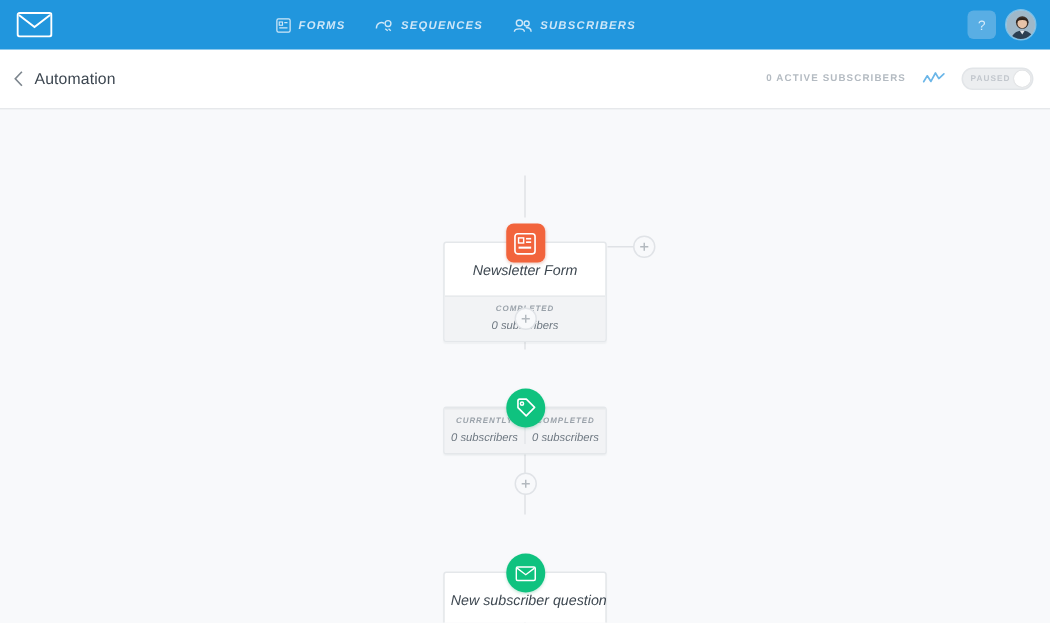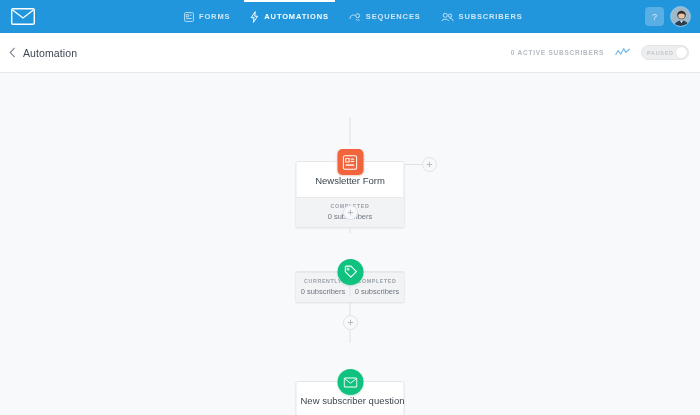--- a/index.html
+++ b/index.html
@@ -40,20 +40,21 @@
     position: relative;
     color: #cfe7f8;
     cursor: pointer;
   }
   .navitem .nlabel {
     font-size: 7.5px;
     letter-spacing: 0.85px;
     font-weight: bold;
     text-transform: uppercase;
     white-space: nowrap;
+    font-style: italic;
   }
   .navitem.active { color: #ffffff; }
   .navitem.active::before {
     content: "";
     position: absolute;
     top: 0; left: 4px; right: 4px;
     height: 2px;
     background: #ffffff;
   }
   .navicon { display: flex; align-items: center; }
@@ -173,21 +174,21 @@
     transform: translateX(-50%);
     width: 109px;
   }
   .card {
     background: #ffffff;
     border: 1px solid #e4e7ea;
     border-radius: 2px;
     box-shadow: 0 1px 1px rgba(30,40,50,.04);
     position: relative;
   }
-  .card.wide { width: 109px; }
+  .card.wide { width: 109px; font-style: italic; }
   .cardtitle {
     text-align: center;
     font-size: 9.5px;
     color: #3d4750;
     padding: 13px 4px 11px;
     line-height: 1.2;
     white-space: nowrap;
   }
   .cardfooter {
     background: #f2f3f5;
@@ -276,28 +277,20 @@
         <svg width="10" height="10" viewBox="0 0 12 12">
           <rect x="0.7" y="0.7" width="10.6" height="10.6" rx="1.3" fill="none" stroke="currentColor" stroke-width="1"></rect>
           <rect x="2.6" y="3.2" width="2.6" height="2.6" fill="none" stroke="currentColor" stroke-width="0.9"></rect>
           <rect x="6.6" y="3.2" width="2.6" height="1" fill="currentColor"></rect>
           <rect x="2.6" y="7.4" width="6.6" height="1" fill="currentColor"></rect>
         </svg>
       </span>
       <span class="nlabel">Forms</span>
     </div>
 
-    <div class="navitem active">
-      <span class="navicon">
-        <svg width="9" height="12" viewBox="0 0 9 12">
-          <path d="M5.2 0.6 L1.2 6.6 L4 6.6 L3.4 11.4 L7.6 5.2 L4.8 5.2 Z" fill="none" stroke="currentColor" stroke-width="1"></path>
-        </svg>
-      </span>
-      <span class="nlabel">Automations</span>
-    </div>
 
     <div class="navitem">
       <span class="navicon">
         <svg width="12" height="10" viewBox="0 0 13 10">
           <path d="M1 7.2 C1 3.2 4.4 2.2 6.6 3.4" fill="none" stroke="currentColor" stroke-width="1"></path>
           <circle cx="9.4" cy="3.6" r="2.1" fill="none" stroke="currentColor" stroke-width="1"></circle>
           <path d="M7.4 7.4 L9.2 8.8 M9.8 7.4 L11.4 8.8" fill="none" stroke="currentColor" stroke-width="1"></path>
         </svg>
       </span>
       <span class="nlabel">Sequences</span>

